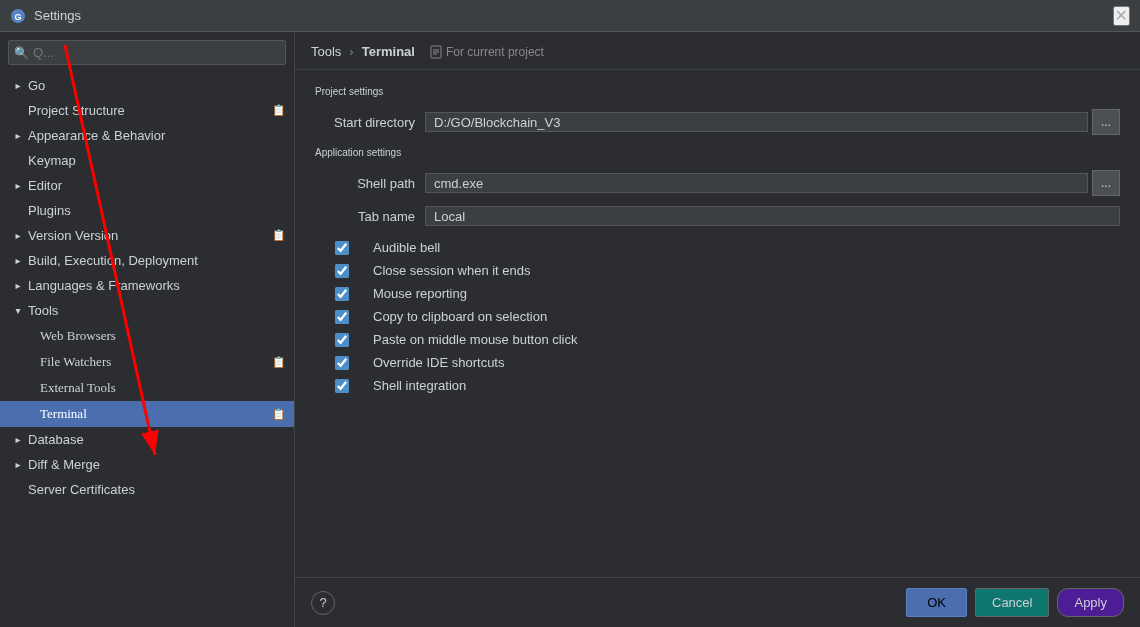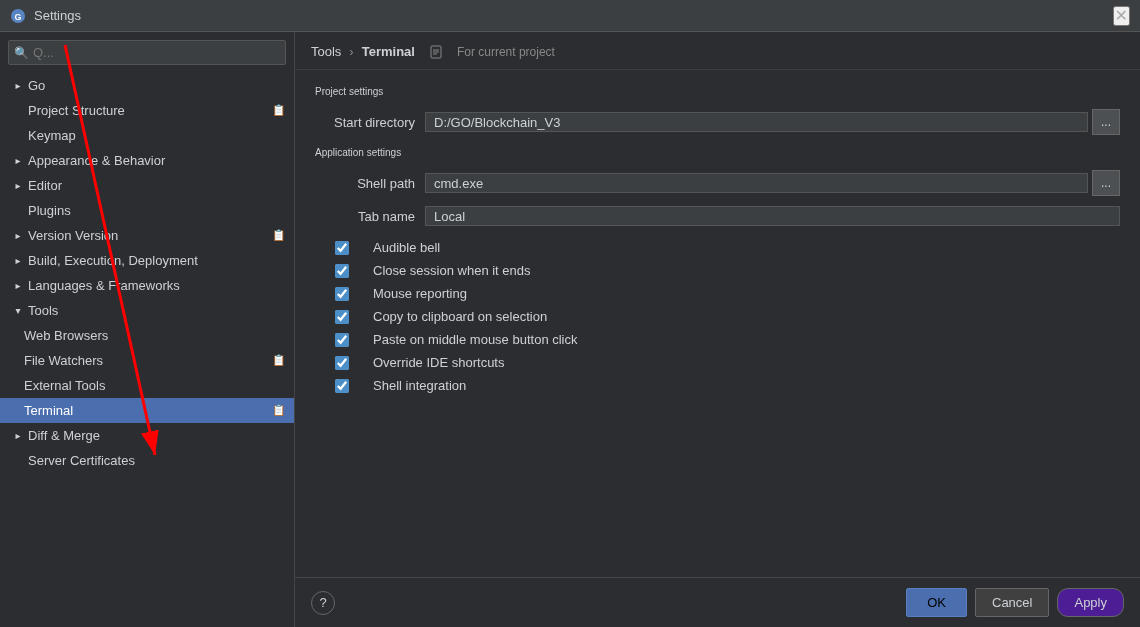--- a/index.html
+++ b/index.html
@@ -91,21 +91,22 @@
       cursor: pointer;
       color: #cdd1d6;
       font-size: 13px;
       user-select: none;
     }
     .sidebar-item.active {
       background: #4b6eaf;
       color: #fff;
     }
     .sidebar-item.indent1 {
-      padding-left: 8px;
+      padding-left: 24px;
+      font-family: Liberation Serif, serif;
     }
 
     .expand-arrow {
       width: 12px;
       margin-right: 4px;
       display: inline-flex;
       align-items: center;
       justify-content: center;
       font-size: 10px;
     }
@@ -144,21 +145,21 @@
       color: #888;
       margin: 0 4px;
     }
     .breadcrumb-terminal {
       color: #cdd1d6;
       font-weight: 600;
     }
     .breadcrumb-project {
       display: flex;
       align-items: flex-start;
-      gap: 14px;
+      gap: 3px;
       margin-left: 10px;
       color: #888;
       font-size: 12px;
     }
 
     
     .settings-content {
       padding: 16px 20px;
       overflow-y: auto;
       flex: 1;
@@ -267,21 +268,21 @@
     .btn-ok {
       background: #4b6eaf;
       border: 1px solid #5a7fbf;
       color: #000000;
       padding: 6px 20px;
       font-size: 13px;
       cursor: pointer;
       border-radius: 2px;
     }
     .btn-cancel {
-      background: #404040;
+      background: #0f766e;
       border: 1px solid #666;
       color: #cdd1d6;
       padding: 6px 16px;
       font-size: 13px;
       cursor: pointer;
       border-radius: 2px;
     }
     .btn-apply {
       background: #4c1d95;
       border: 1px solid #666;
@@ -329,26 +330,26 @@
         <div class="sidebar-item">
           <span class="expand-arrow collapsed"></span>
           <span>Go</span>
         </div>
         <div class="sidebar-item">
           <span class="expand-arrow leaf"></span>
           <span>Project Structure</span>
           <span class="copy-icon">📋</span>
         </div>
         <div class="sidebar-item">
+          <span class="expand-arrow collapsed"></span>
+          <span>Appearance &amp; Behavior</span>
+        </div>
+        <div class="sidebar-item">
           <span class="expand-arrow leaf"></span>
           <span>Keymap</span>
-        </div>
-        <div class="sidebar-item">
-          <span class="expand-arrow collapsed"></span>
-          <span>Appearance &amp; Behavior</span>
         </div>
         <div class="sidebar-item">
           <span class="expand-arrow collapsed"></span>
           <span>Editor</span>
         </div>
         <div class="sidebar-item">
           <span class="expand-arrow leaf"></span>
           <span>Plugins</span>
         </div>
         <div class="sidebar-item">
@@ -378,20 +379,24 @@
           <span class="copy-icon">📋</span>
         </div>
         <div class="sidebar-item indent1">
           <span class="expand-arrow leaf"></span>
           <span>External Tools</span>
         </div>
         <div class="sidebar-item indent1 active">
           <span class="expand-arrow leaf"></span>
           <span>Terminal</span>
           <span class="copy-icon">📋</span>
+        </div>
+        <div class="sidebar-item">
+          <span class="expand-arrow collapsed"></span>
+          <span>Database</span>
         </div>
         <div class="sidebar-item">
           <span class="expand-arrow collapsed"></span>
           <span>Diff &amp; Merge</span>
         </div>
         <div class="sidebar-item">
           <span class="expand-arrow leaf"></span>
           <span>Server Certificates</span>
         </div>
       </div>

